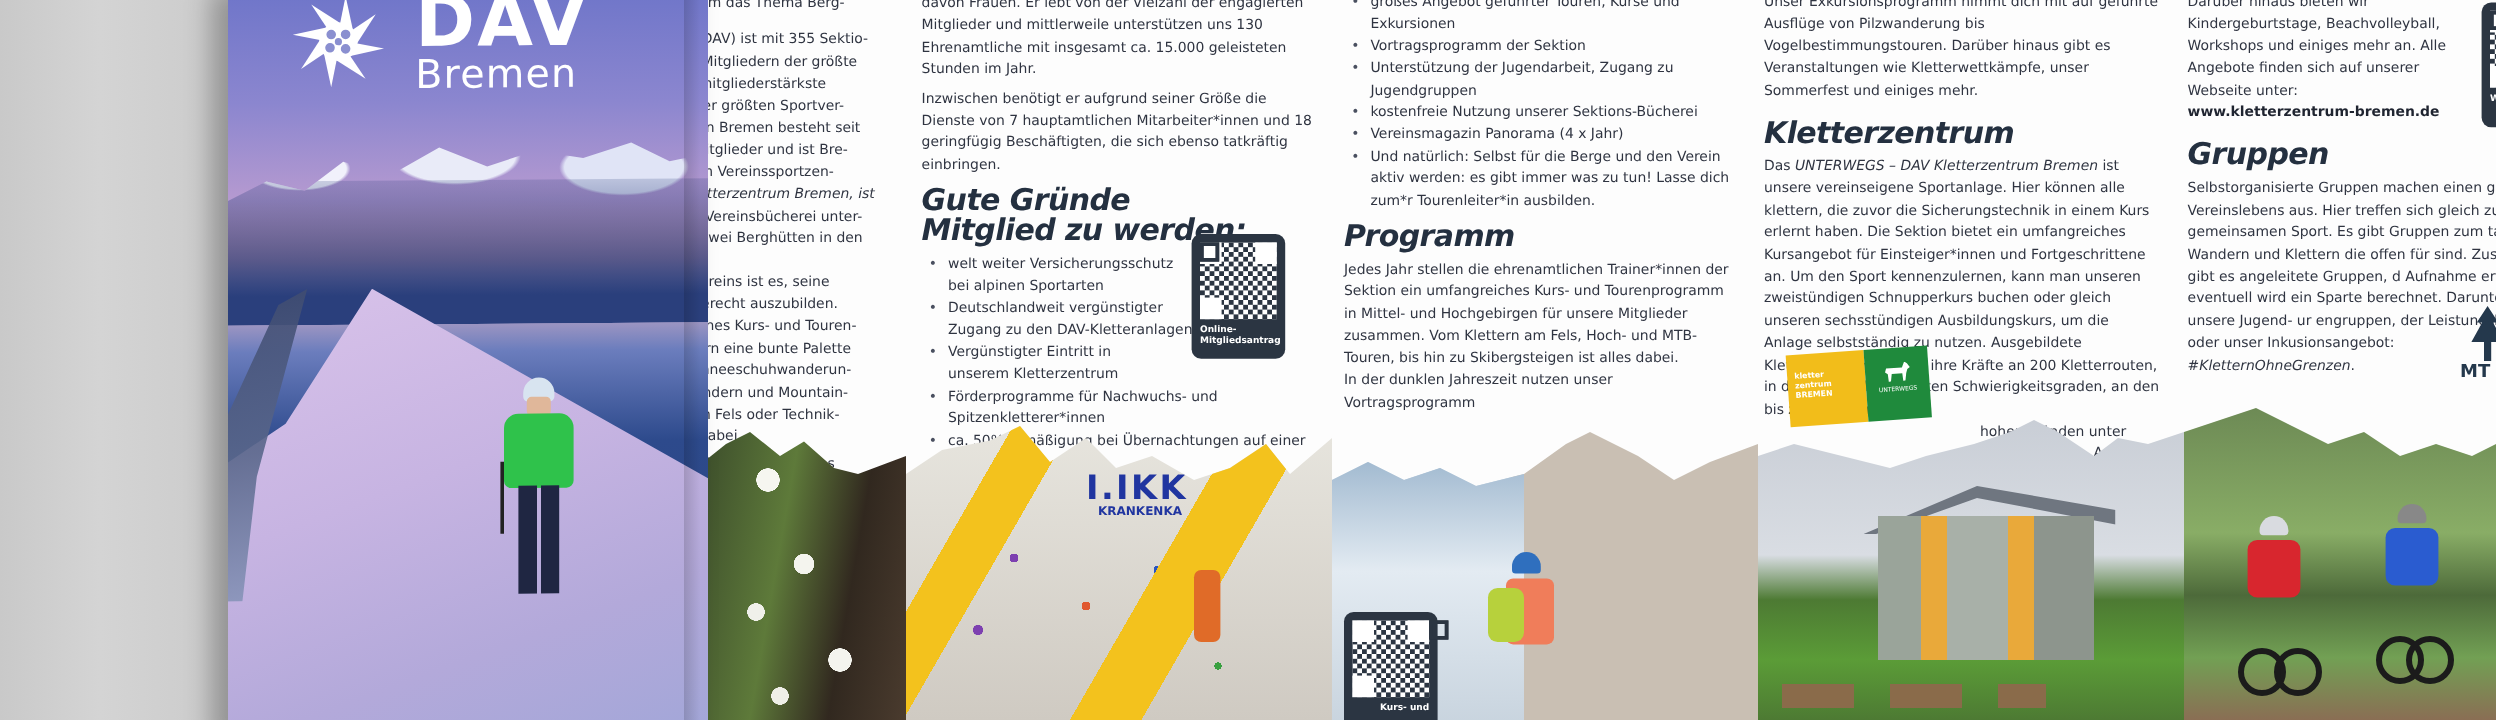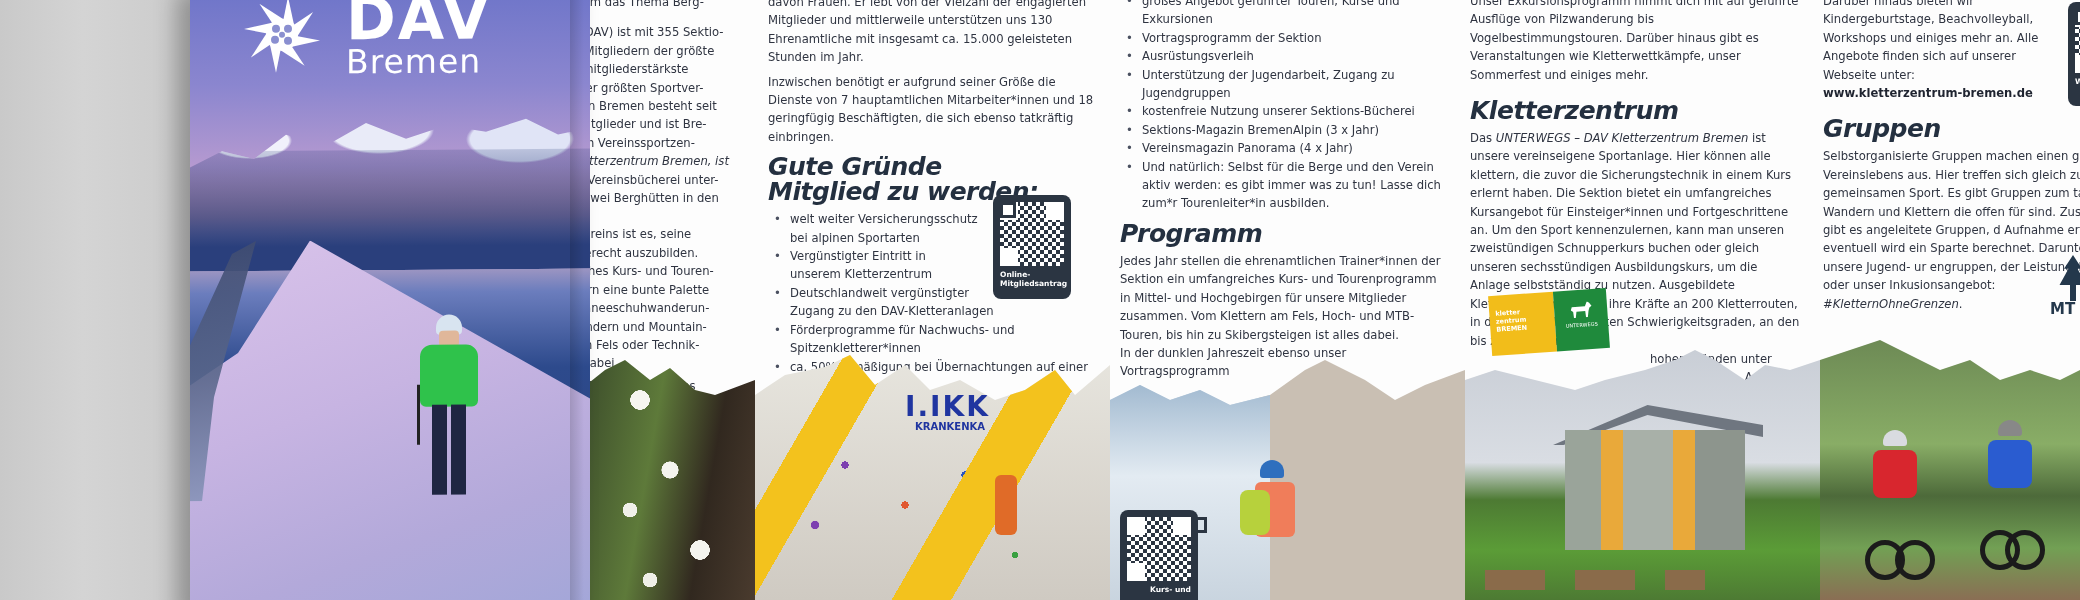--- a/index.html
+++ b/index.html
@@ -226,45 +226,43 @@
         <div>ut situierter Männer, das</div>
       </div>
     </div>
 
     <div class="col c2">
       <p>davon Frauen. Er lebt von der Vielzahl der engagierten Mitglieder und mittlerweile unterstützen uns 130 Ehrenamtliche mit insgesamt ca. 15.000 geleisteten Stunden im Jahr.</p>
       <p>Inzwischen benötigt er aufgrund seiner Größe die Dienste von 7 hauptamtlichen Mitarbeiter*innen und 18 geringfügig Beschäftigten, die sich ebenso tatkräftig einbringen.</p>
       <h2 style="width:290px">Gute Gründe Mitglied zu werden:</h2>
       <ul style="margin-top:0">
         <li style="width:210px">welt weiter Versicherungsschutz bei alpinen Sportarten</li>
+        <li style="width:230px">Deutschlandweit vergünstigter Zugang zu den DAV-Kletteranlagen</li>
         <li style="width:210px">Vergünstigter Eintritt in unserem Kletterzentrum</li>
-        <li style="width:230px">Deutschlandweit vergünstigter Zugang zu den DAV-Kletteranlagen</li>
         <li>Förderprogramme für Nachwuchs- und Spitzenkletterer*innen</li>
         <li>ca. 50% Ermäßigung bei Übernachtungen auf einer</li>
       </ul>
       <div class="qr" style="left:225px; top:202px;">
         <div class="code"></div>
         <div class="label">Online-Mitgliedsantrag</div>
       </div>
     </div>
 
     <div class="col c3">
       <ul>
         <li>großes Angebot geführter Touren, Kurse und Exkursionen</li>
         <li>Vortragsprogramm der Sektion</li>
-        <li>Ausrüstungsverleih</li>
         <li>Unterstützung der Jugendarbeit, Zugang zu Jugendgruppen</li>
         <li>kostenfreie Nutzung unserer Sektions-Bücherei</li>
-        <li>Sektions-Magazin BremenAlpin (3 x Jahr)</li>
         <li>Vereinsmagazin Panorama (4 x Jahr)</li>
         <li>Und natürlich: Selbst für die Berge und den Verein aktiv werden: es gibt immer was zu tun! Lasse dich zum*r Tourenleiter*in ausbilden.</li>
       </ul>
       <h2>Programm</h2>
       <div>Jedes Jahr stellen die ehrenamtlichen Trainer*innen der Sektion ein umfangreiches Kurs- und Tourenprogramm in Mittel- und Hochgebirgen für unsere Mitglieder zusammen. Vom Klettern am Fels, Hoch- und MTB-Touren, bis hin zu Skibergsteigen ist alles dabei.</div>
-      <div>In der dunklen Jahreszeit ebenso unser Vortragsprogramm</div>
+      <div>In der dunklen Jahreszeit nutzen unser Vortragsprogramm</div>
     </div>
 
     <div class="col c4">
       <p>Unser Exkursionsprogramm nimmt dich mit auf geführte Ausflüge von Pilzwanderung bis Vogelbestimmungstouren. Darüber hinaus gibt es Veranstaltungen wie Kletterwettkämpfe, unser Sommerfest und einiges mehr.</p>
       <h2 style="margin-top:14px">Kletterzentrum</h2>
       <div>
         <span>Das </span><em>UNTERWEGS – DAV Kletterzentrum Bremen</em><span> ist unsere vereinseigene Sportanlage. Hier können alle klettern, die zuvor die Sicherungstechnik in einem Kurs erlernt haben. Die Sektion bietet ein umfangreiches Kursangebot für Einsteiger*innen und Fortgeschrittene an. Um den Sport kennenzulernen, kann man unseren zweistündigen Schnupperkurs buchen oder gleich unseren sechsstündigen Ausbildungskurs, um die Anlage selbstständig zu nutzen. Ausgebildete Kletterer*innen können ihre Kräfte an 200 Kletterrouten, in den unterschiedlichsten Schwierigkeitsgraden, an den bis zu 14 Meter</span>
       </div>
       <div style="padding-left:180px">
         <div>hohen Wänden unter</div>

